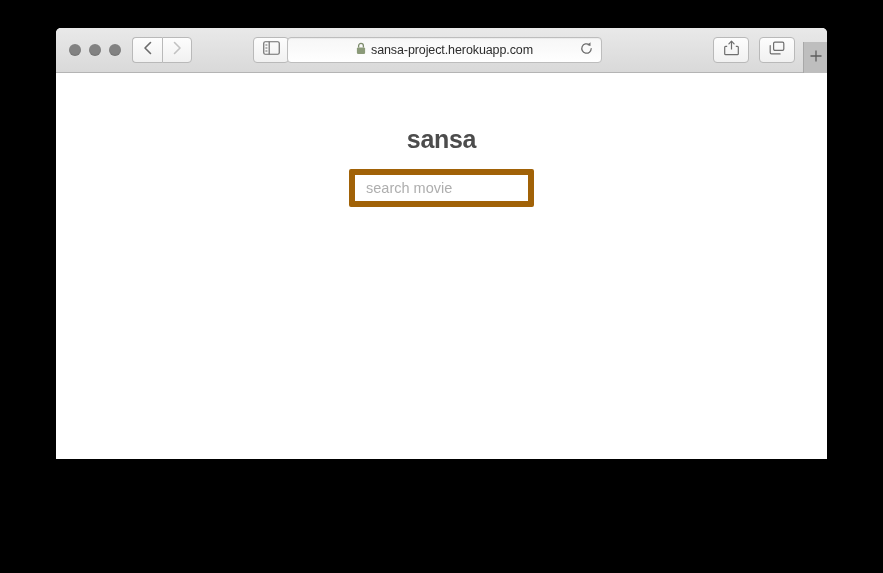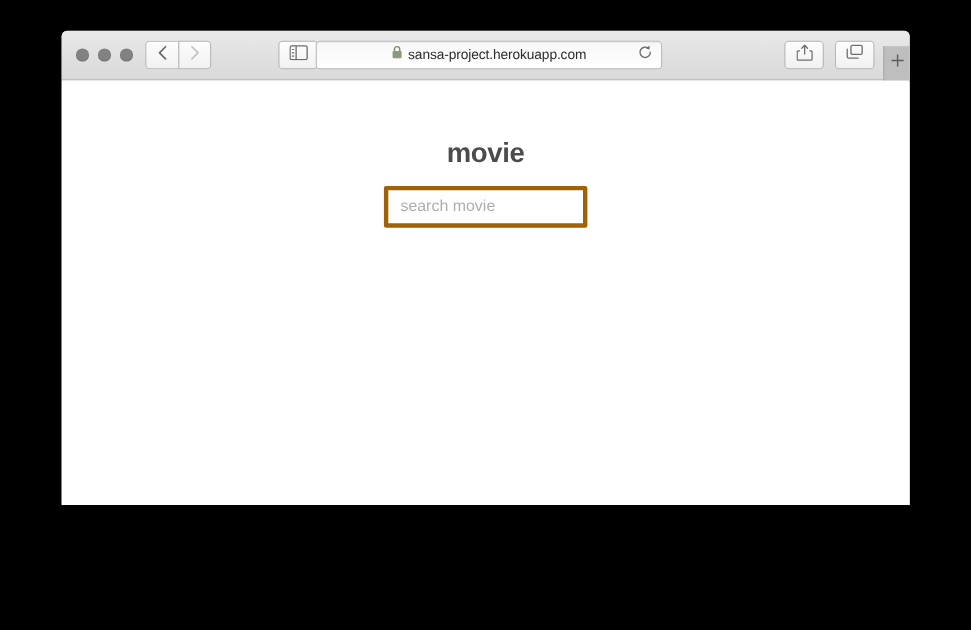--- a/index.html
+++ b/index.html
@@ -153,21 +153,21 @@
     font-weight: bold;
     color: #4c4c4c;
     letter-spacing: -0.3px;
     margin: 0 0 17px 0;
     line-height: 1;
   }
   .search-input {
     width: 185px;
     height: 38px;
     box-sizing: border-box;
-    border: 4px solid #a16207;
+    border: 6px solid #a16207;
     border-radius: 2px;
     background: #ffffff;
     padding: 0 11px;
     font-family: "Liberation Sans", sans-serif;
     font-size: 14.5px;
     color: #444444;
     outline: none;
   }
   .search-input::placeholder {
     color: #aeaeae;
@@ -260,18 +260,18 @@
           <line x1="7" y1="1.5" x2="7" y2="12.5" stroke="#5d5d5d" stroke-width="1.3"></line>
           <line x1="1.5" y1="7" x2="12.5" y2="7" stroke="#5d5d5d" stroke-width="1.3"></line>
         </svg>
       </span>
     </div>
 
   </div>
 
   <div class="page">
     <div class="page-inner">
-      <h1 class="site-title">movie</h1>
+      <h1 class="site-title">sansa</h1>
       <input class="search-input" type="text" placeholder="search movie" style="">
     </div>
   </div>
 
 </div>
 
 </body></html>

